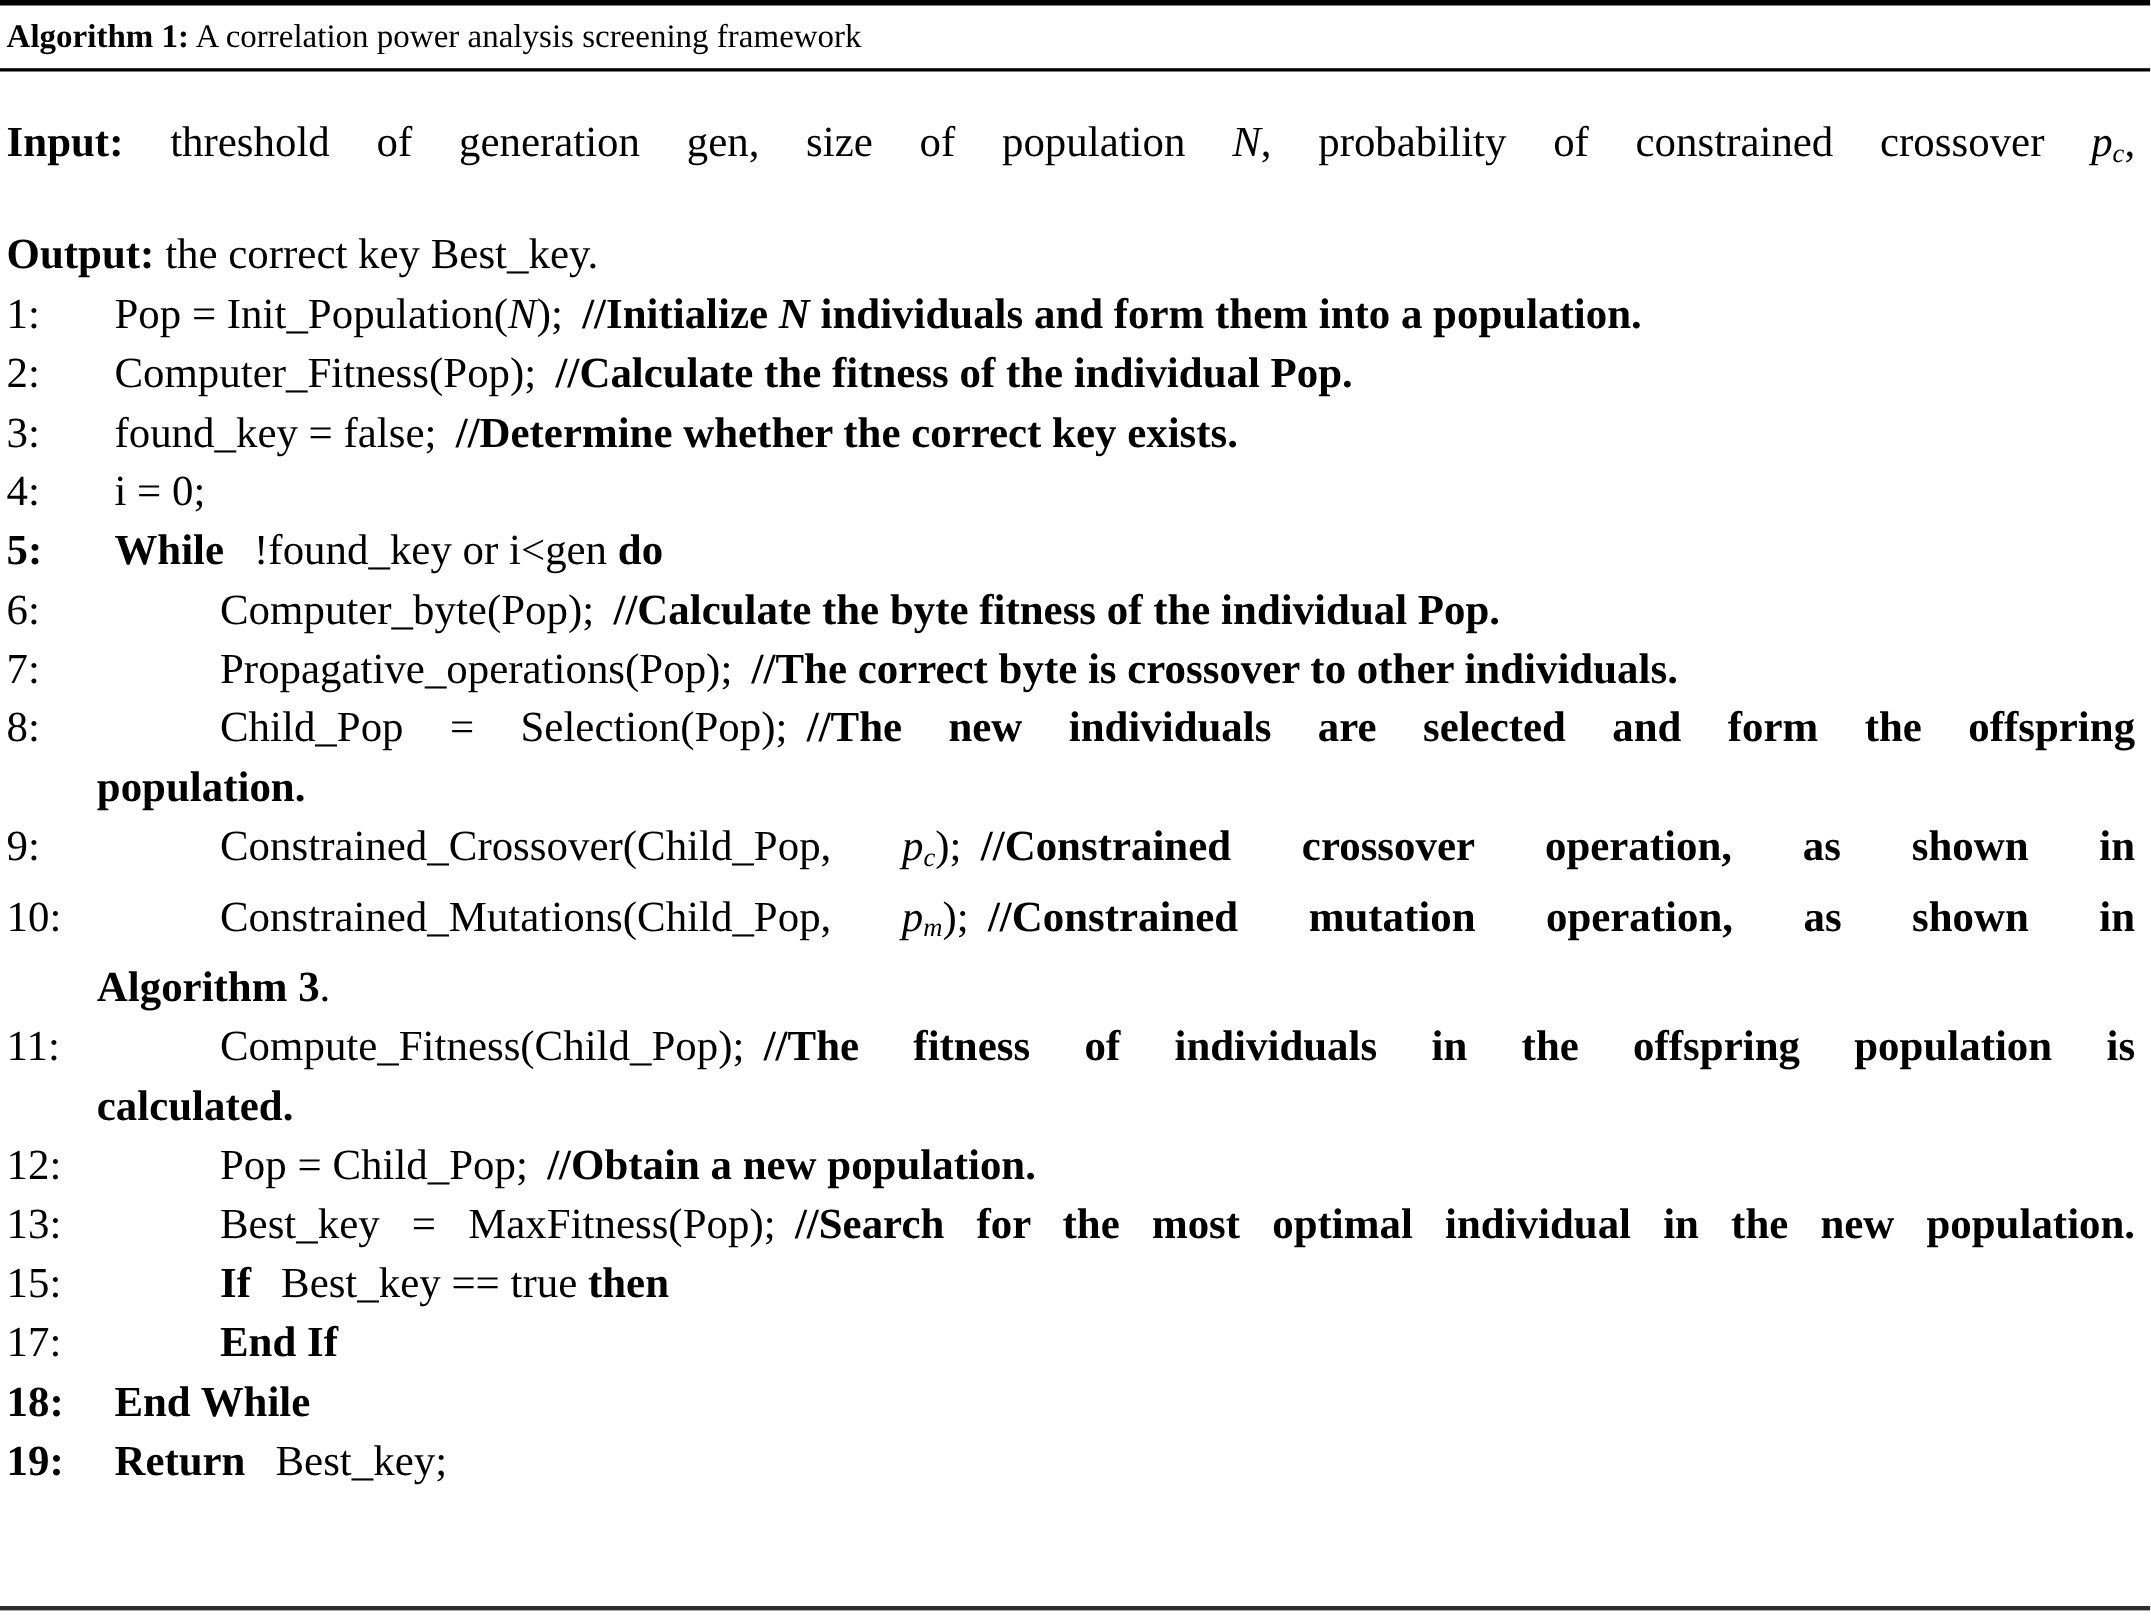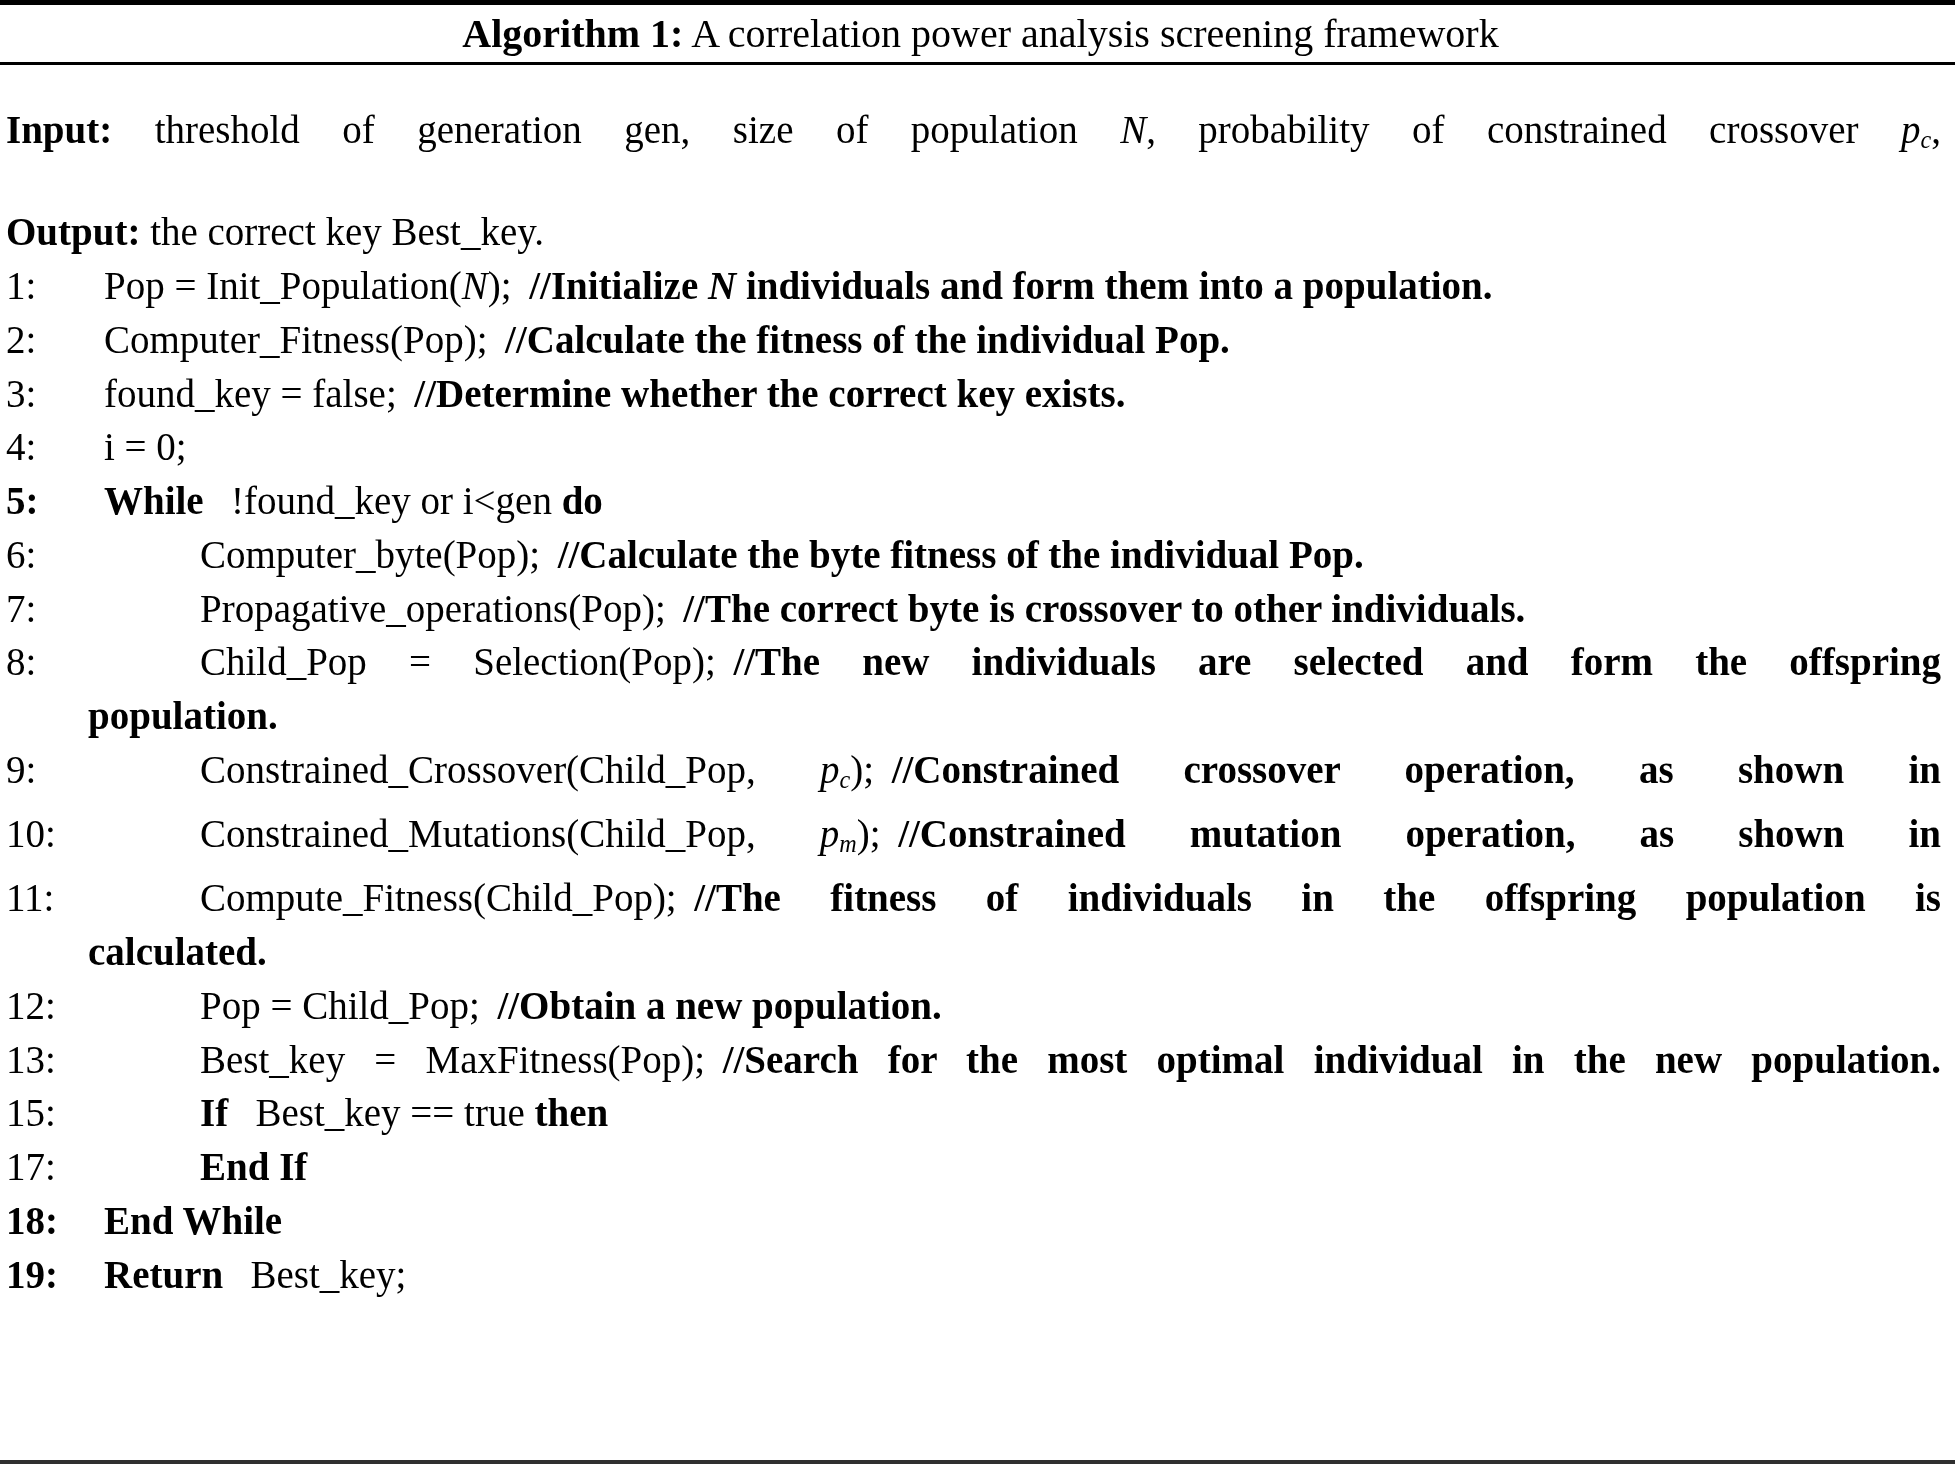--- a/index.html
+++ b/index.html
@@ -16,23 +16,22 @@
   .rule { width: 100%; background: #000000; }
   #top-rule { height: 5px; }
   #mid-rule { height: 3px; }
   #bottom-rule {
     position: absolute; left: 0; top: 1460px;
     width: 100%; height: 4px; background: #2f2f2f;
   }
   #title {
     line-height: 57px;
     padding-left: 6px;
-    font-size: 40px;
+    font-size: 30px;
     white-space: nowrap;
-    text-align: center;
   }
   #rows { padding-right: 14px; }
   .row { position: relative; line-height: 53.8px; }
   .row.justify { text-align: justify; text-align-last: justify; }
   .num { position: absolute; left: 6px; top: 0; }
   .bold { font-weight: bold; }
   .ital { font-style: italic; }
   .sub { font-size: 62%; vertical-align: -0.22em; }
   .gap { margin-left: 0.45em; }
   .flush { padding-left: 6px; margin-top: 38px; }
@@ -57,20 +56,21 @@
       <div class="row lvl1"><span class="num">2:</span><span class="">Computer_Fitness(Pop);</span><span class="bold gap">//Calculate the fitness of the individual Pop.</span></div>
       <div class="row lvl1"><span class="num">3:</span><span class="">found_key = false;</span><span class="bold gap">//Determine whether the correct key exists.</span></div>
       <div class="row lvl1"><span class="num">4:</span><span class="">i = 0;</span></div>
       <div class="row lvl1"><span class="num bold">5:</span><span class="bold">While</span><span class="gap"> !found_key or i&lt;gen </span><span class="bold">do</span></div>
       <div class="row lvl2"><span class="num">6:</span><span class="">Computer_byte(Pop);</span><span class="bold gap">//Calculate the byte fitness of the individual Pop.</span></div>
       <div class="row lvl2"><span class="num">7:</span><span class="">Propagative_operations(Pop);</span><span class="bold gap">//The correct byte is crossover to other individuals.</span></div>
       <div class="row lvl2 justify"><span class="num">8:</span><span class="">Child_Pop = Selection(Pop);</span><span class="bold gap">//The new individuals are selected and form the offspring</span></div>
       <div class="row cont"><span class="bold">population.</span></div>
       <div class="row lvl2 justify"><span class="num">9:</span><span class="">Constrained_Crossover(Child_Pop, </span><span class="ital">p</span><span class="ital sub">c</span><span class="">);</span><span class="bold gap">//Constrained crossover operation, as shown in</span></div>
       <div class="row lvl2 justify"><span class="num">10:</span><span class="">Constrained_Mutations(Child_Pop, </span><span class="ital">p</span><span class="ital sub">m</span><span class="">);</span><span class="bold gap">//Constrained mutation operation, as shown in</span></div>
+      <div class="row cont"><span class="bold">Algorithm 3</span><span class="">.</span></div>
       <div class="row lvl2 justify"><span class="num">11:</span><span class="">Compute_Fitness(Child_Pop);</span><span class="bold gap">//The fitness of individuals in the offspring population is</span></div>
       <div class="row cont"><span class="bold">calculated.</span></div>
       <div class="row lvl2"><span class="num">12:</span><span class="">Pop = Child_Pop;</span><span class="bold gap">//Obtain a new population.</span></div>
       <div class="row lvl2 justify"><span class="num">13:</span><span class="">Best_key = MaxFitness(Pop);</span><span class="bold gap">//Search for the most optimal individual in the new population.</span></div>
       <div class="row lvl2"><span class="num">15:</span><span class="bold">If</span><span class="gap"> Best_key == true </span><span class="bold">then</span></div>
       <div class="row lvl2"><span class="num">17:</span><span class="bold">End If</span></div>
       <div class="row lvl1"><span class="num bold">18:</span><span class="bold">End While</span></div>
       <div class="row lvl1"><span class="num bold">19:</span><span class="bold">Return</span><span class="gap"> Best_key;</span></div>
     </div>
   <div id="bottom-rule"></div>

